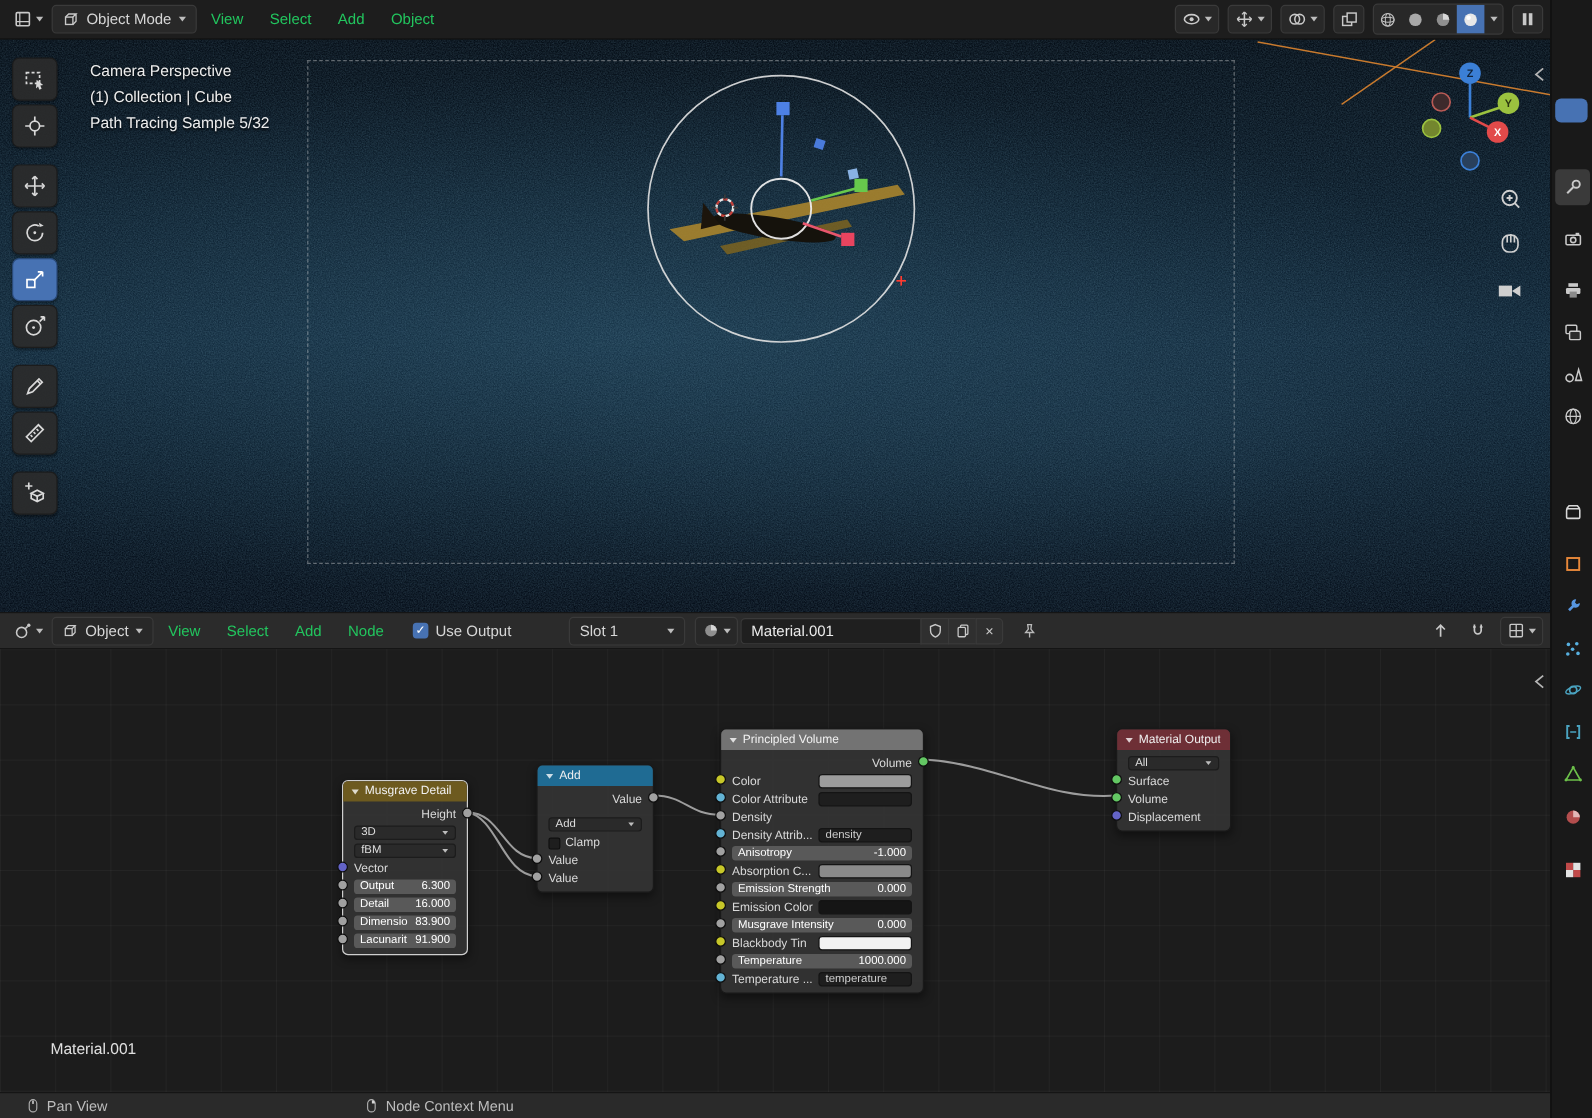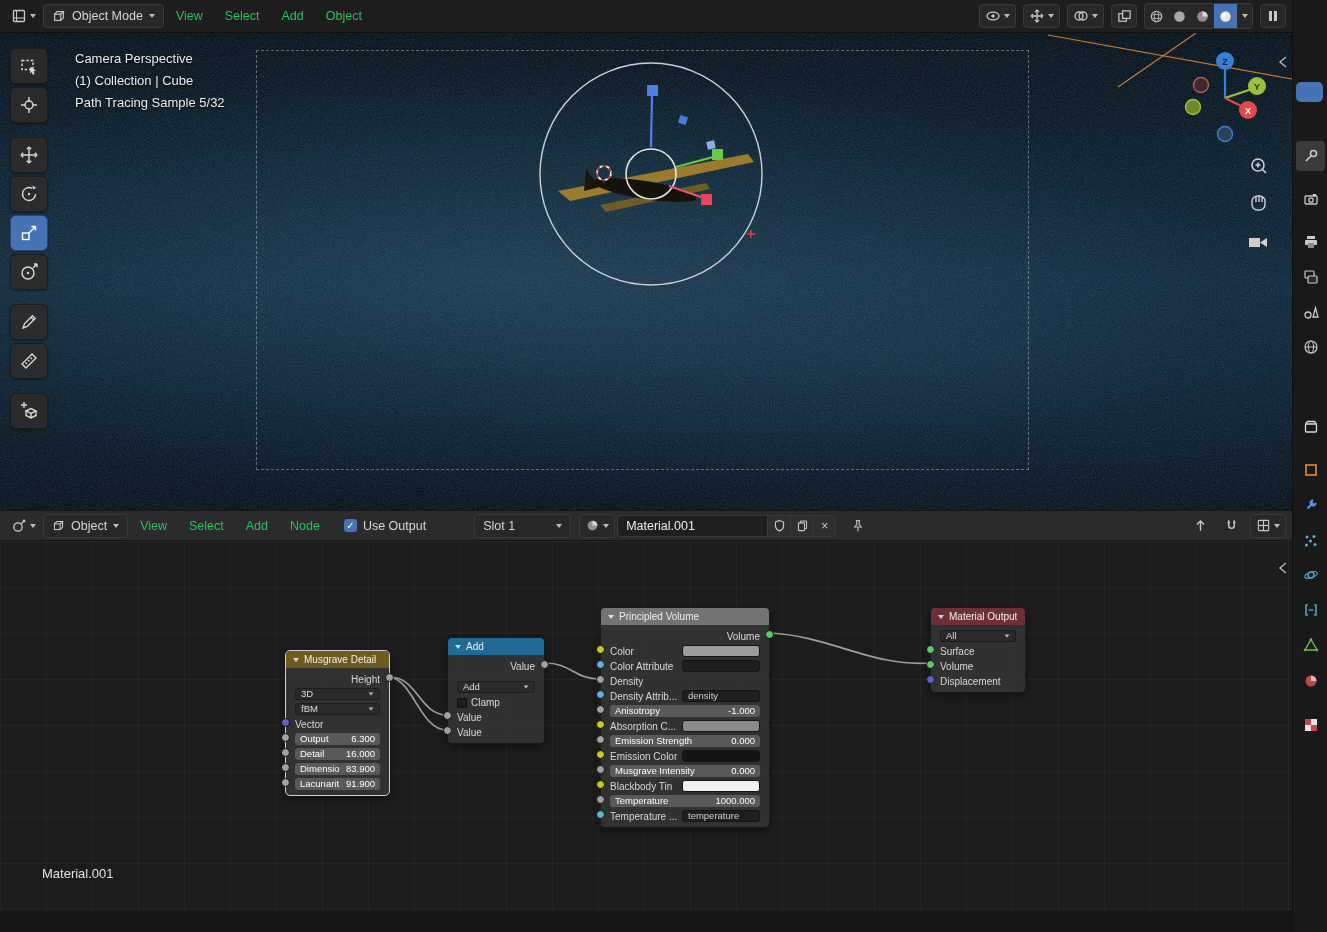--- a/index.html
+++ b/index.html
@@ -623,20 +623,36 @@
       </div>
     </div>
 
     <div class="nbc">Material.001</div>
 
     <svg class="ne-chev" width="10" height="14" viewBox="0 0 10 14">
       <path d="M8 2 l-6 5 6 5" stroke="#b5b5b5" fill="none" stroke-width="1.5"></path>
     </svg>
   </div>
 
+  <div id="statusbar">
+    <div class="sb-item" style="margin-left:22px">
+      <svg width="11" height="15" viewBox="0 0 14 16">
+        <rect x="3" y="1.5" width="8" height="13" rx="4" fill="none" stroke="#b0b0b0" stroke-width="1.2"></rect>
+        <rect x="6.2" y="2.5" width="1.6" height="3.5" fill="#d8d8d8"></rect>
+      </svg>
+      <span>Pan View</span>
+    </div>
+    <div class="sb-item" style="margin-left:215px">
+      <svg width="11" height="15" viewBox="0 0 14 16">
+        <rect x="3" y="1.5" width="8" height="13" rx="4" fill="none" stroke="#b0b0b0" stroke-width="1.2"></rect>
+        <path d="M7.5 2.2 a3.5 3.5 0 0 1 3.3 3.3 h-3.3 z" fill="#d8d8d8"></path>
+      </svg>
+      <span>Node Context Menu</span>
+    </div>
+  </div>
 </div>
 
 <div id="props">
   <div class="pscroll" style="background: rgb(71, 114, 179);"></div>
 
   <div class="ptab active" style="top:141px">
     <svg width="16" height="16" viewBox="0 0 16 16">
       <line x1="3" y1="13" x2="8" y2="8" stroke="#c9c9c9" stroke-width="1.7"></line>
       <circle cx="10.5" cy="5.5" r="3" fill="none" stroke="#c9c9c9" stroke-width="1.6"></circle>
     </svg>

